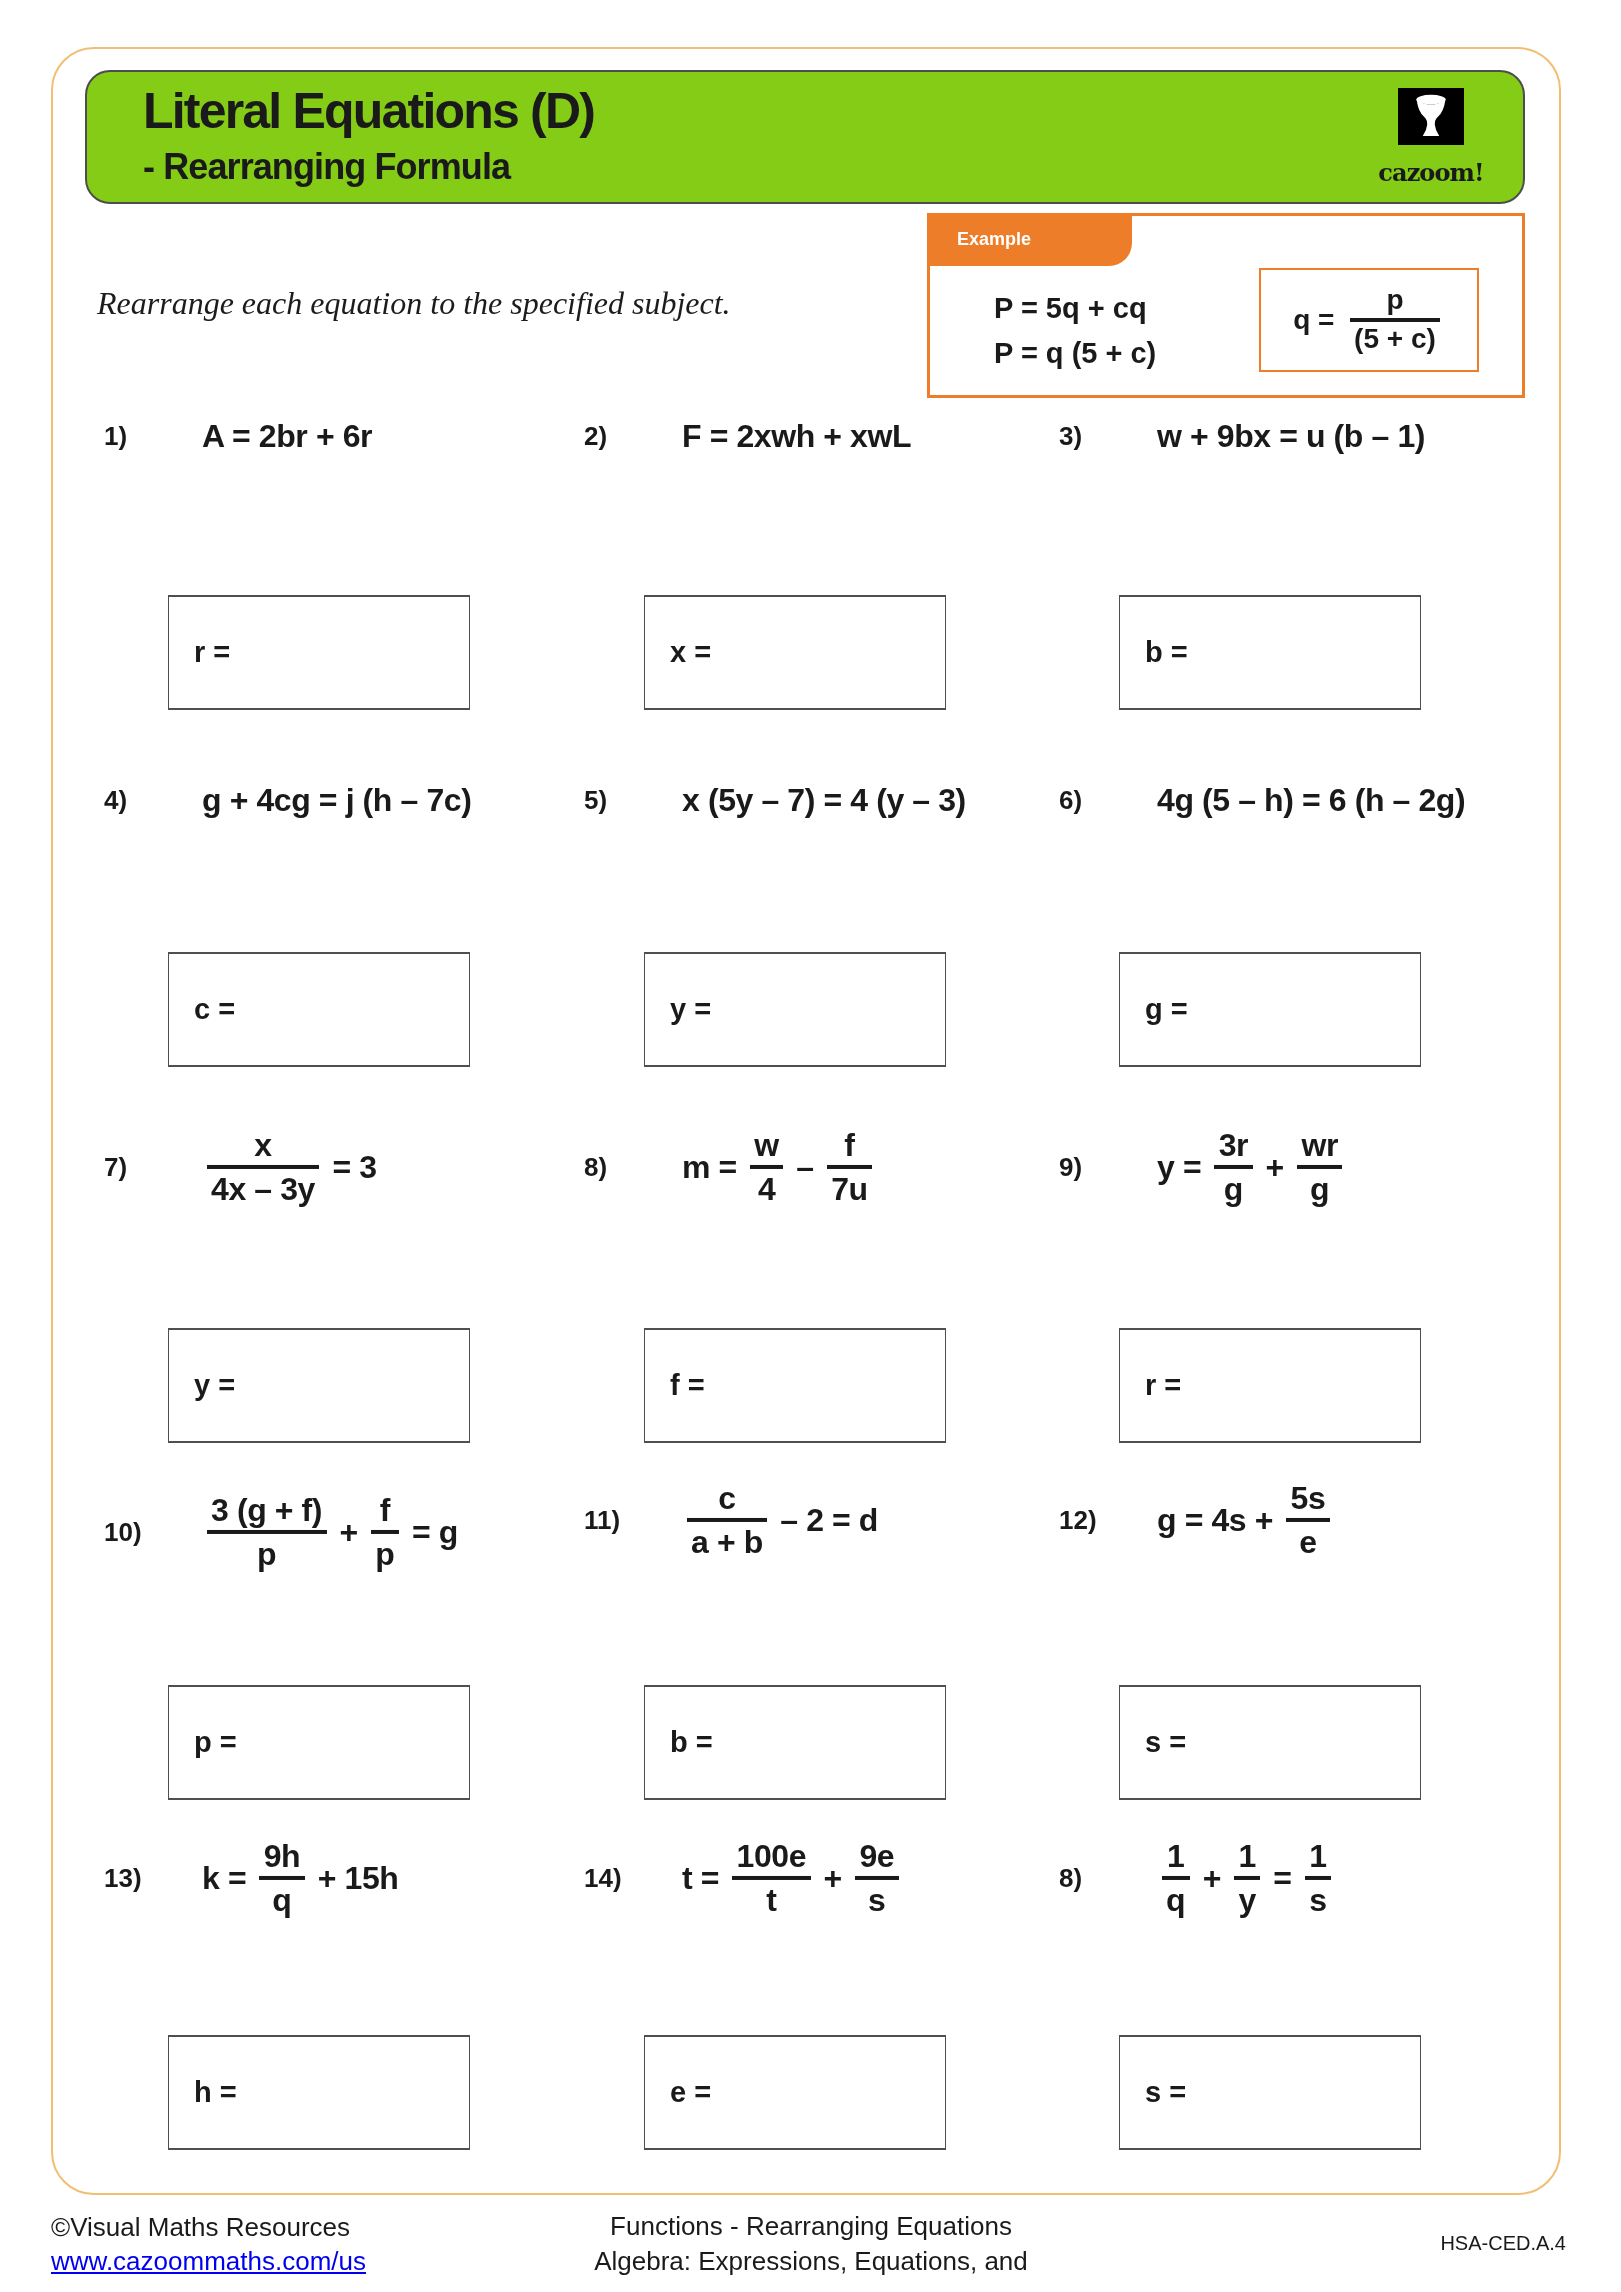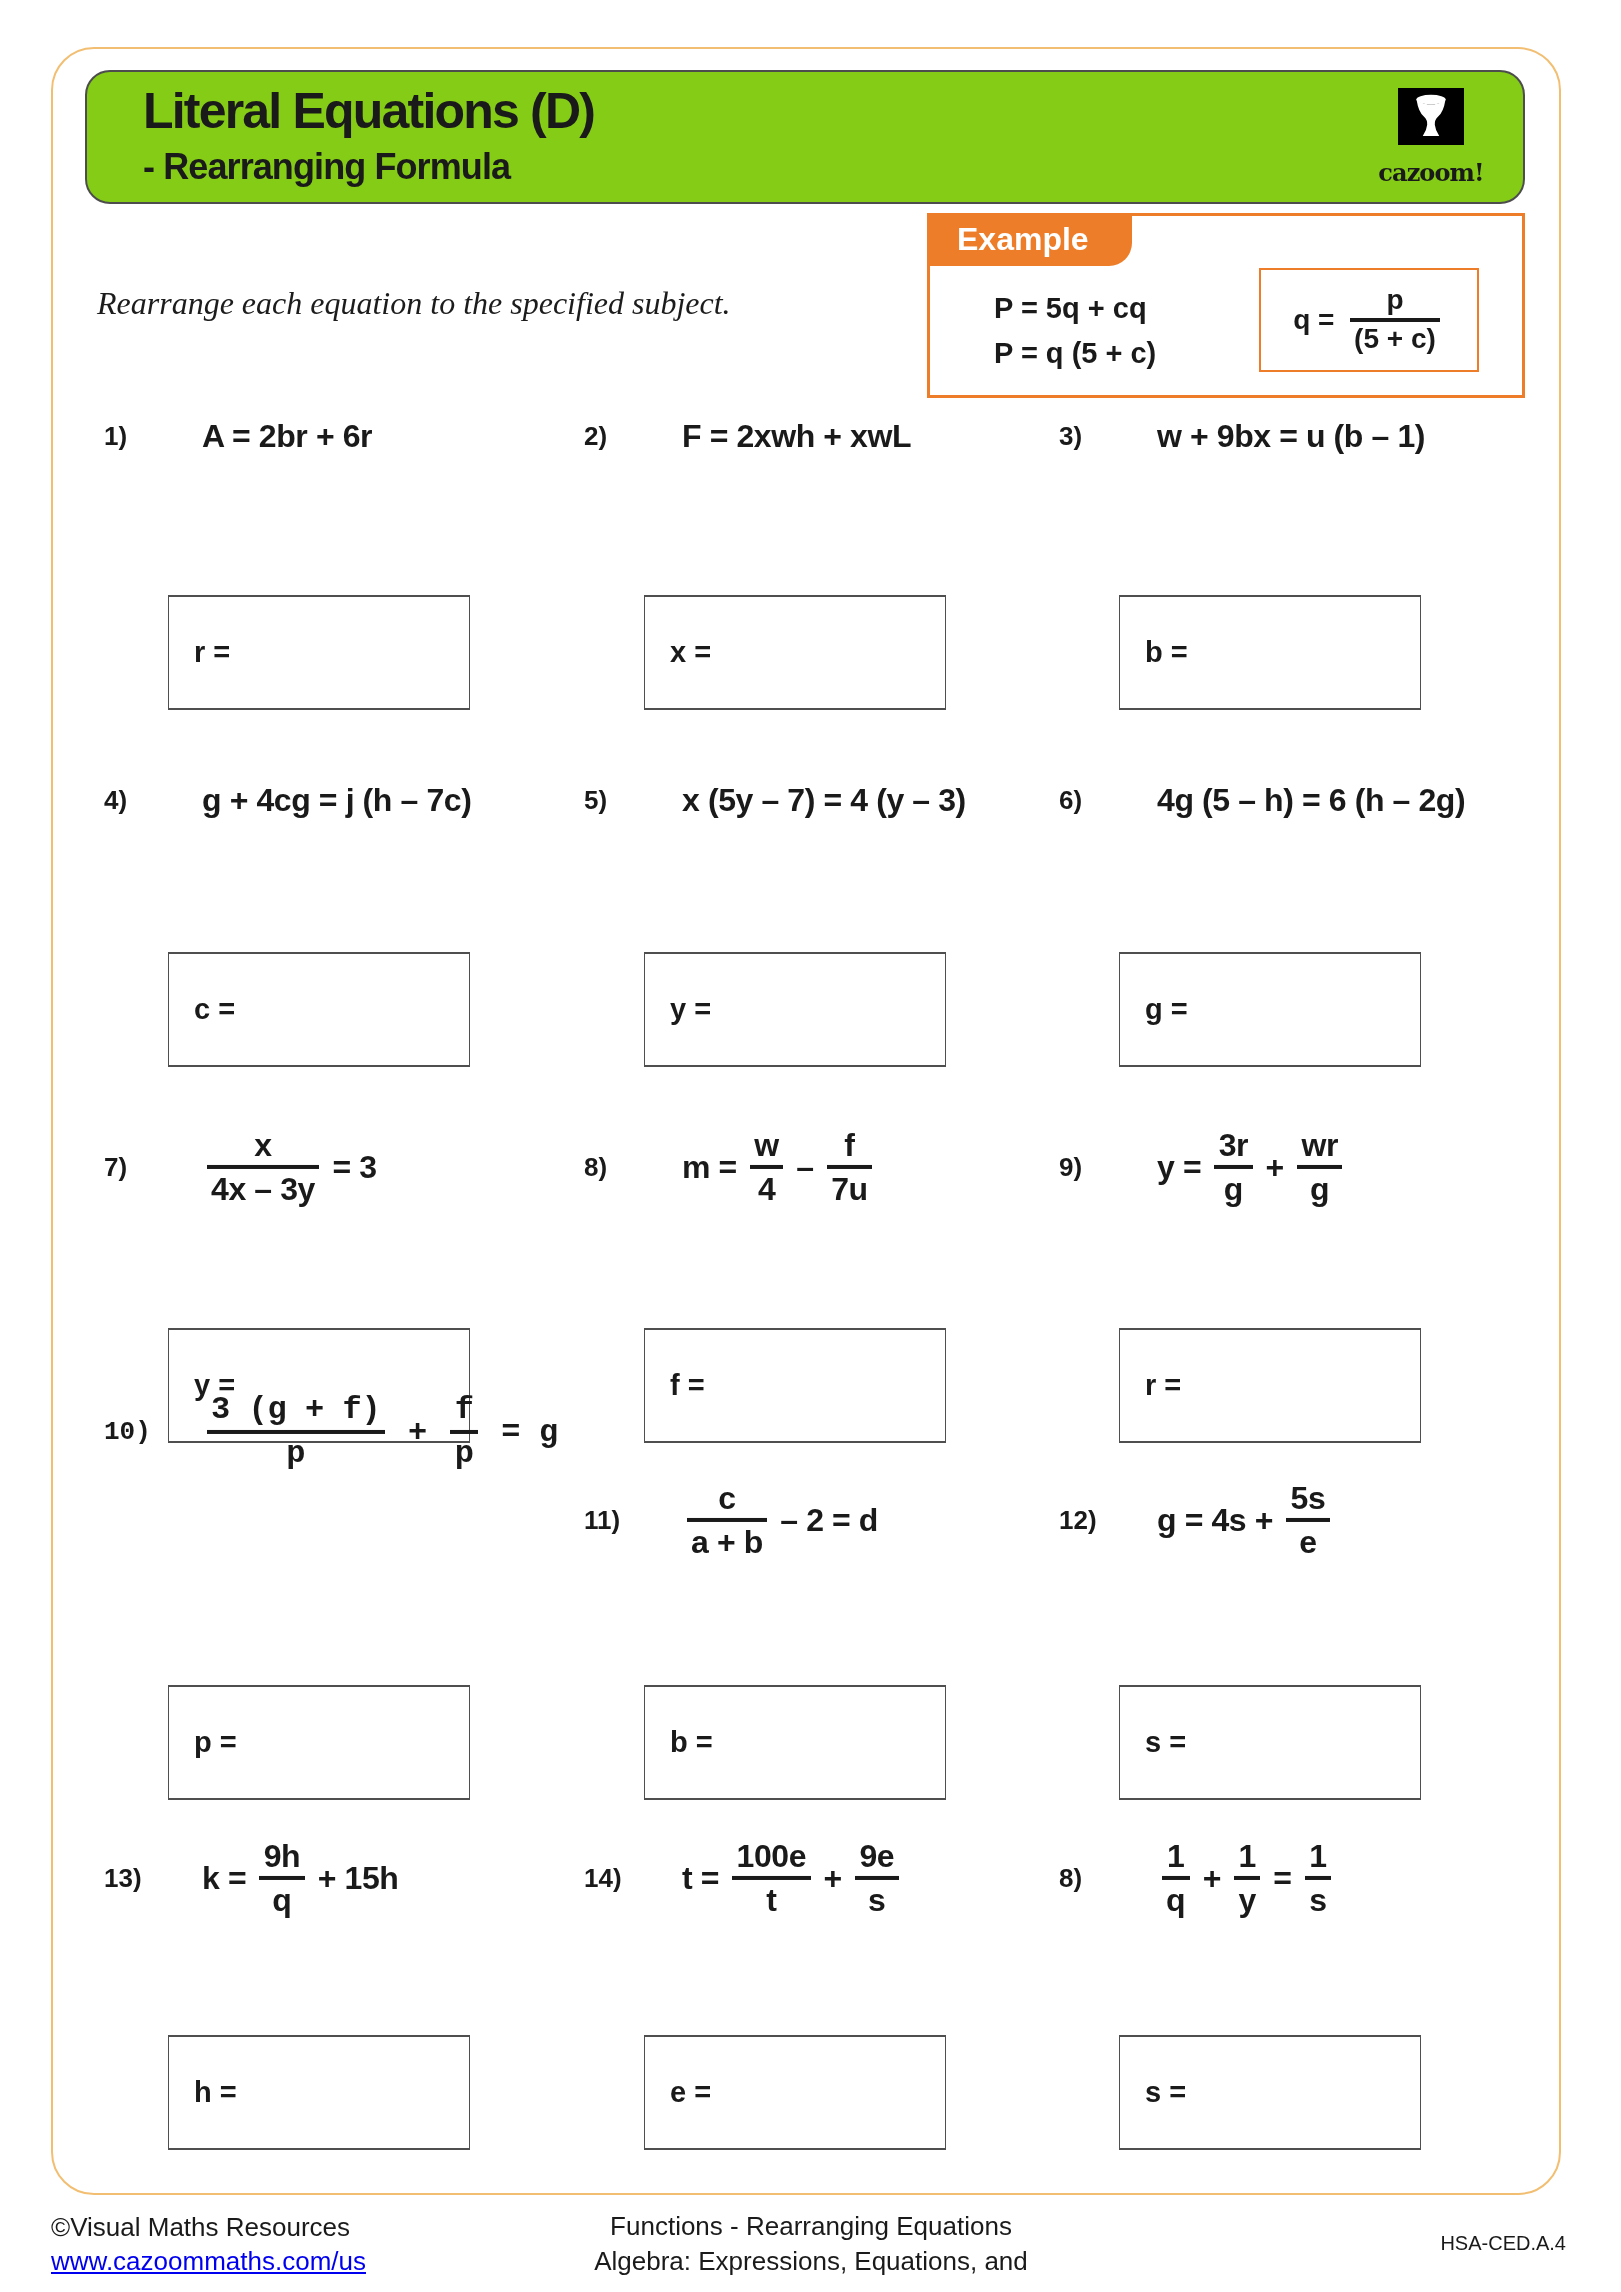--- a/index.html
+++ b/index.html
@@ -25,21 +25,21 @@
   .logo-square { width:66px; height:57px; background:#000; display:flex; align-items:center; justify-content:center; }
   .logo-text { font-family:"DejaVu Serif", serif; font-weight:700; font-size:24px; letter-spacing:-0.9px; margin-top:13px; }
   
   .example-box {
     position:absolute; left:927px; top:213px; width:598px; height:185px;
     border:3.6px solid #ED7D28; background:#ffffff;
   }
   .example-tab {
     position:absolute; left:0; top:0; width:202px; height:50px;
     background:#ED7D28; border-radius:0 0 23px 0;
-    color:#ffffff; font-size:32px; font-weight:700;
+    color:#ffffff; font-size:18px; font-weight:700;
     line-height:47px; padding-left:27px;
   }
   .example-eqs {
     position:absolute; left:64px; top:70px;
     font-size:29px; font-weight:700; line-height:1.55;
   }
   .example-answer {
     position:absolute; right:43px; top:52px; width:220px; height:104px;
     border:2.7px solid #ED7D28; background:#ffffff;
     display:flex; align-items:center; justify-content:center; gap:10.7px;
@@ -218,21 +218,21 @@
         <span class="frac">
           <span class="num">wr</span>
           <span class="bar"></span>
           <span class="den">g</span>
         </span>
       </span>
     </div>
     <div class="answer-box" style="left: 1119px; top: 1328px;">
       <span class="answer-label">r =</span>
     </div>
-    <div class="problem" style="left: 104px; top: 1432px; font-family: Liberation Mono, monospace;">
+    <div class="problem" style="left: 104px; top: 1532px;">
       <span class="pnum">10)</span>
       <span class="eq">
         <span class="frac">
           <span class="num">3 (g + f)</span>
           <span class="bar"></span>
           <span class="den">p</span>
         </span>
         <span class="eqtext"> + </span>
         <span class="frac">
           <span class="num">f</span>

